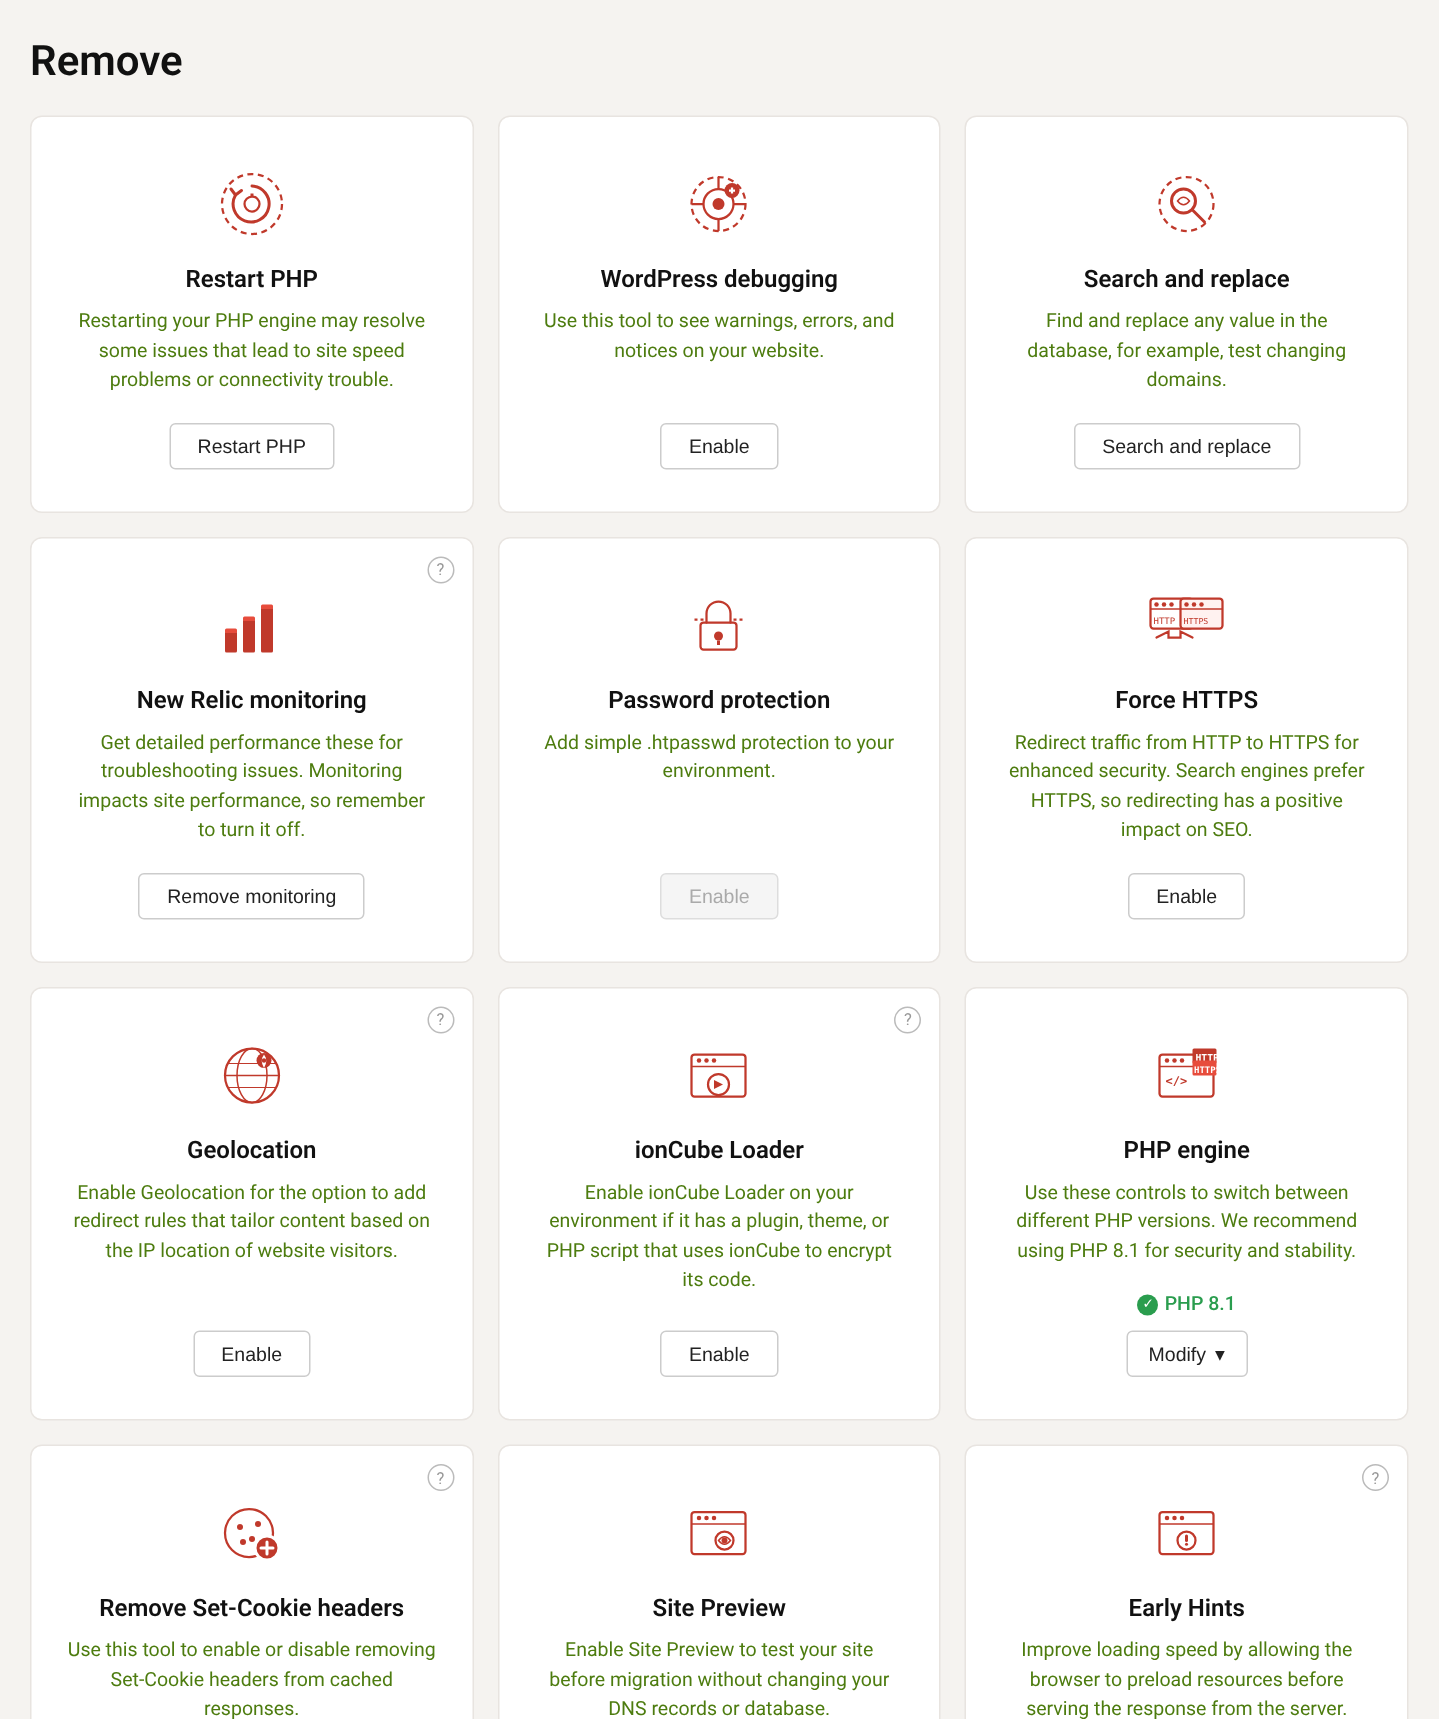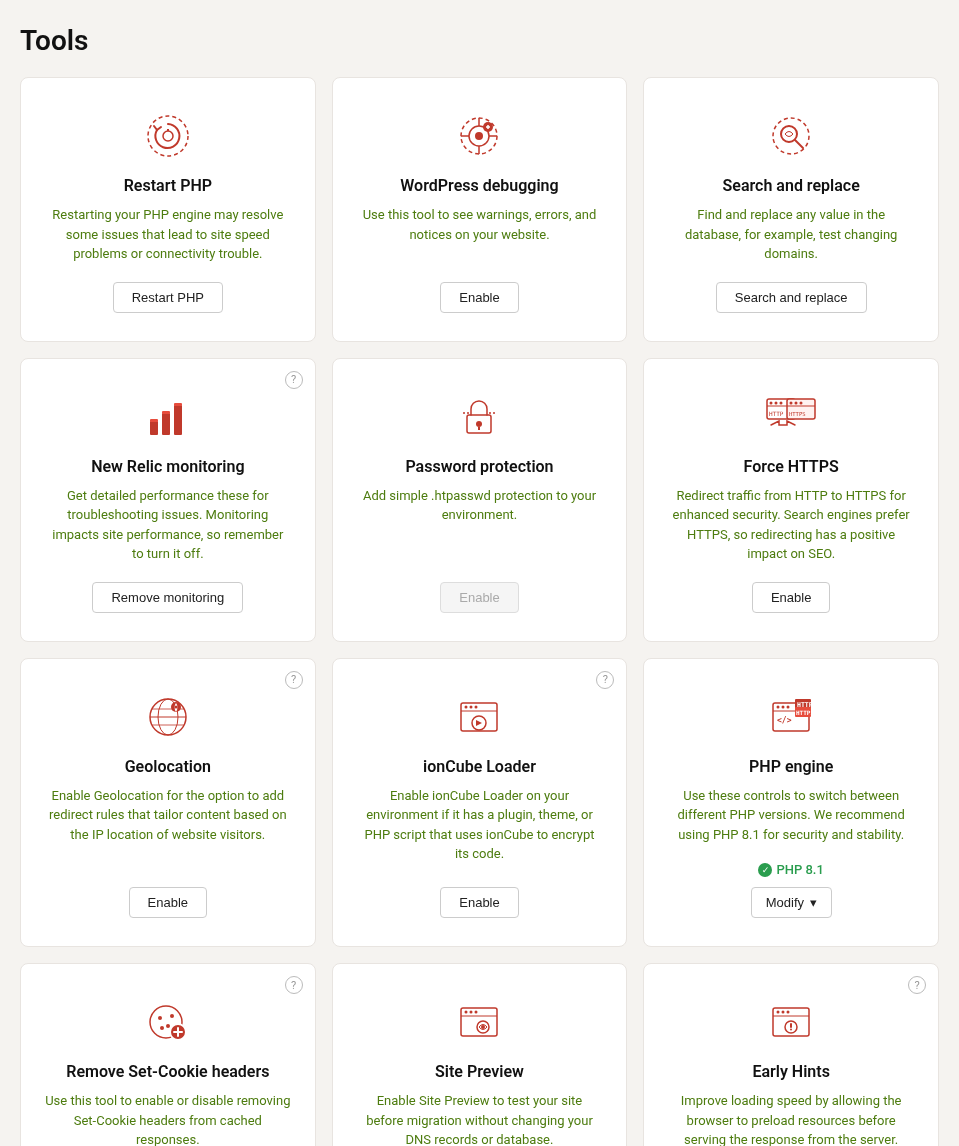--- a/index.html
+++ b/index.html
@@ -120,21 +120,21 @@
       font-weight: 500;
       display: flex;
       gap: 6px;
     }
     
     svg { display: block; }
   </style>
 </head>
 <body>
 
-<h1>Tools</h1>
+<h1>Remove</h1>
 
 <div class="grid">
 
   <div class="card">
     <div class="card-icon">
       <svg width="48" height="48" viewBox="0 0 48 48" fill="none">
         <circle cx="24" cy="24" r="20" stroke="#c0392b" stroke-width="1.5" fill="none" stroke-dasharray="4 3"></circle>
         <path d="M24 12 A12 12 0 1 1 13 18" stroke="#c0392b" stroke-width="2" fill="none" stroke-linecap="round"></path>
         <polyline points="10,14 13,18 17,15" stroke="#c0392b" stroke-width="2" fill="none" stroke-linecap="round" stroke-linejoin="round"></polyline>
         <circle cx="24" cy="24" r="5" stroke="#c0392b" stroke-width="1.5" fill="none"></circle>

